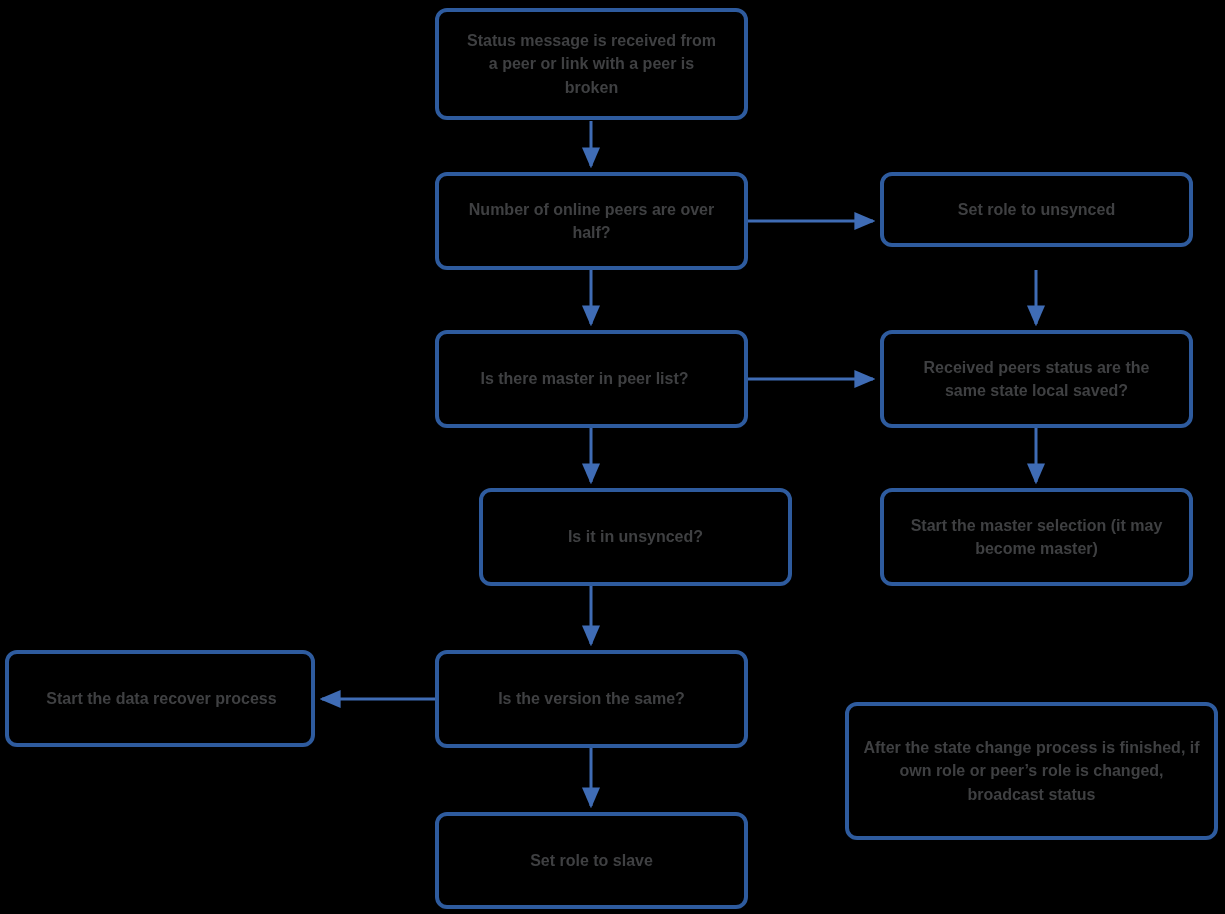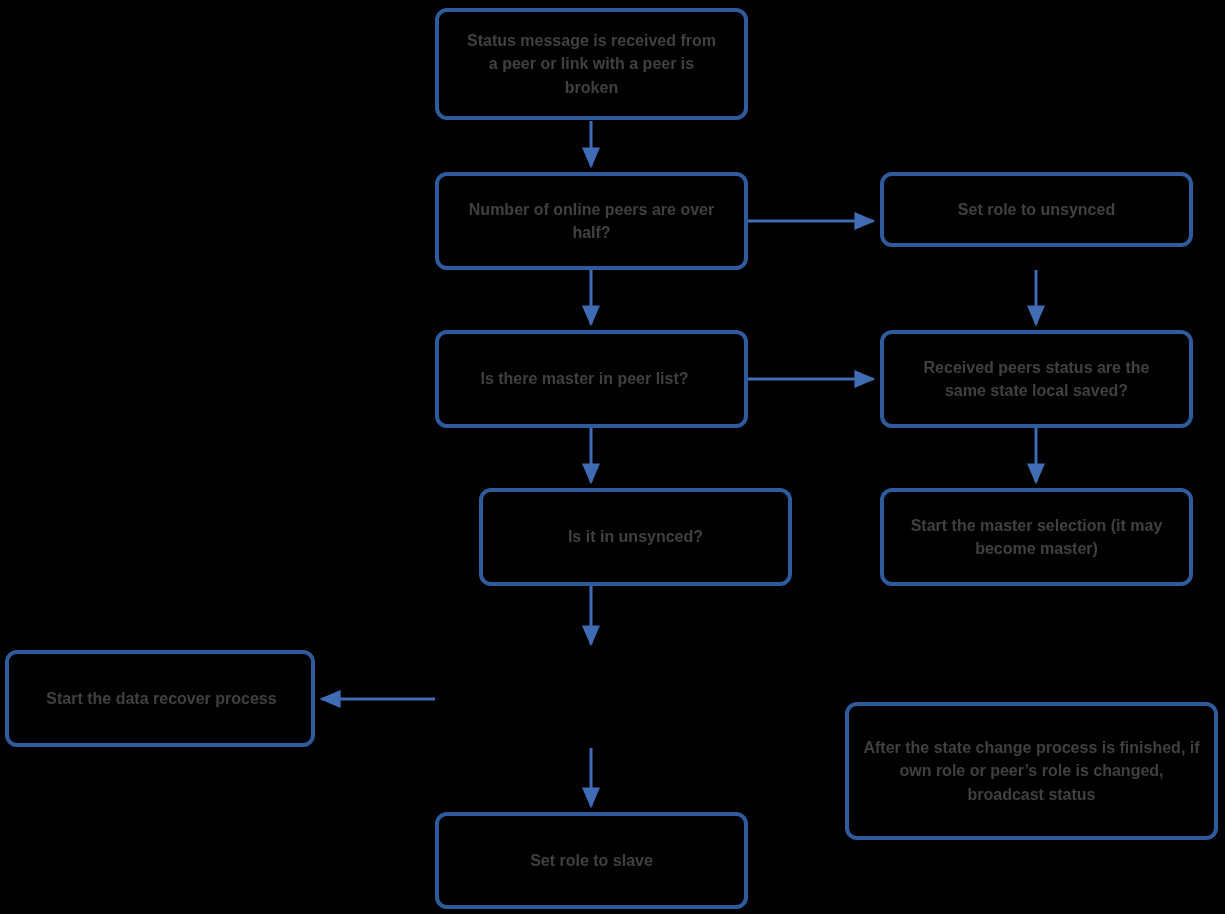--- a/index.html
+++ b/index.html
@@ -101,20 +101,23 @@
   </div>
   <div class="node n6">
     <span>Is it in unsynced?</span>
   </div>
   <div class="node n7">
     <span>Start the master selection (it may become master)</span>
   </div>
   <div class="node n8">
     <span>Start the data recover process</span>
   </div>
+  <div class="node n9">
+    <span>Is the version the same?</span>
+  </div>
   <div class="node n10">
     <span>Set role to slave</span>
   </div>
   <div class="node n11 note">
     <span>After the state change process is finished, if own role or peer’s role is changed, broadcast status</span>
   </div>
 
 </div>
 
 </body></html>

